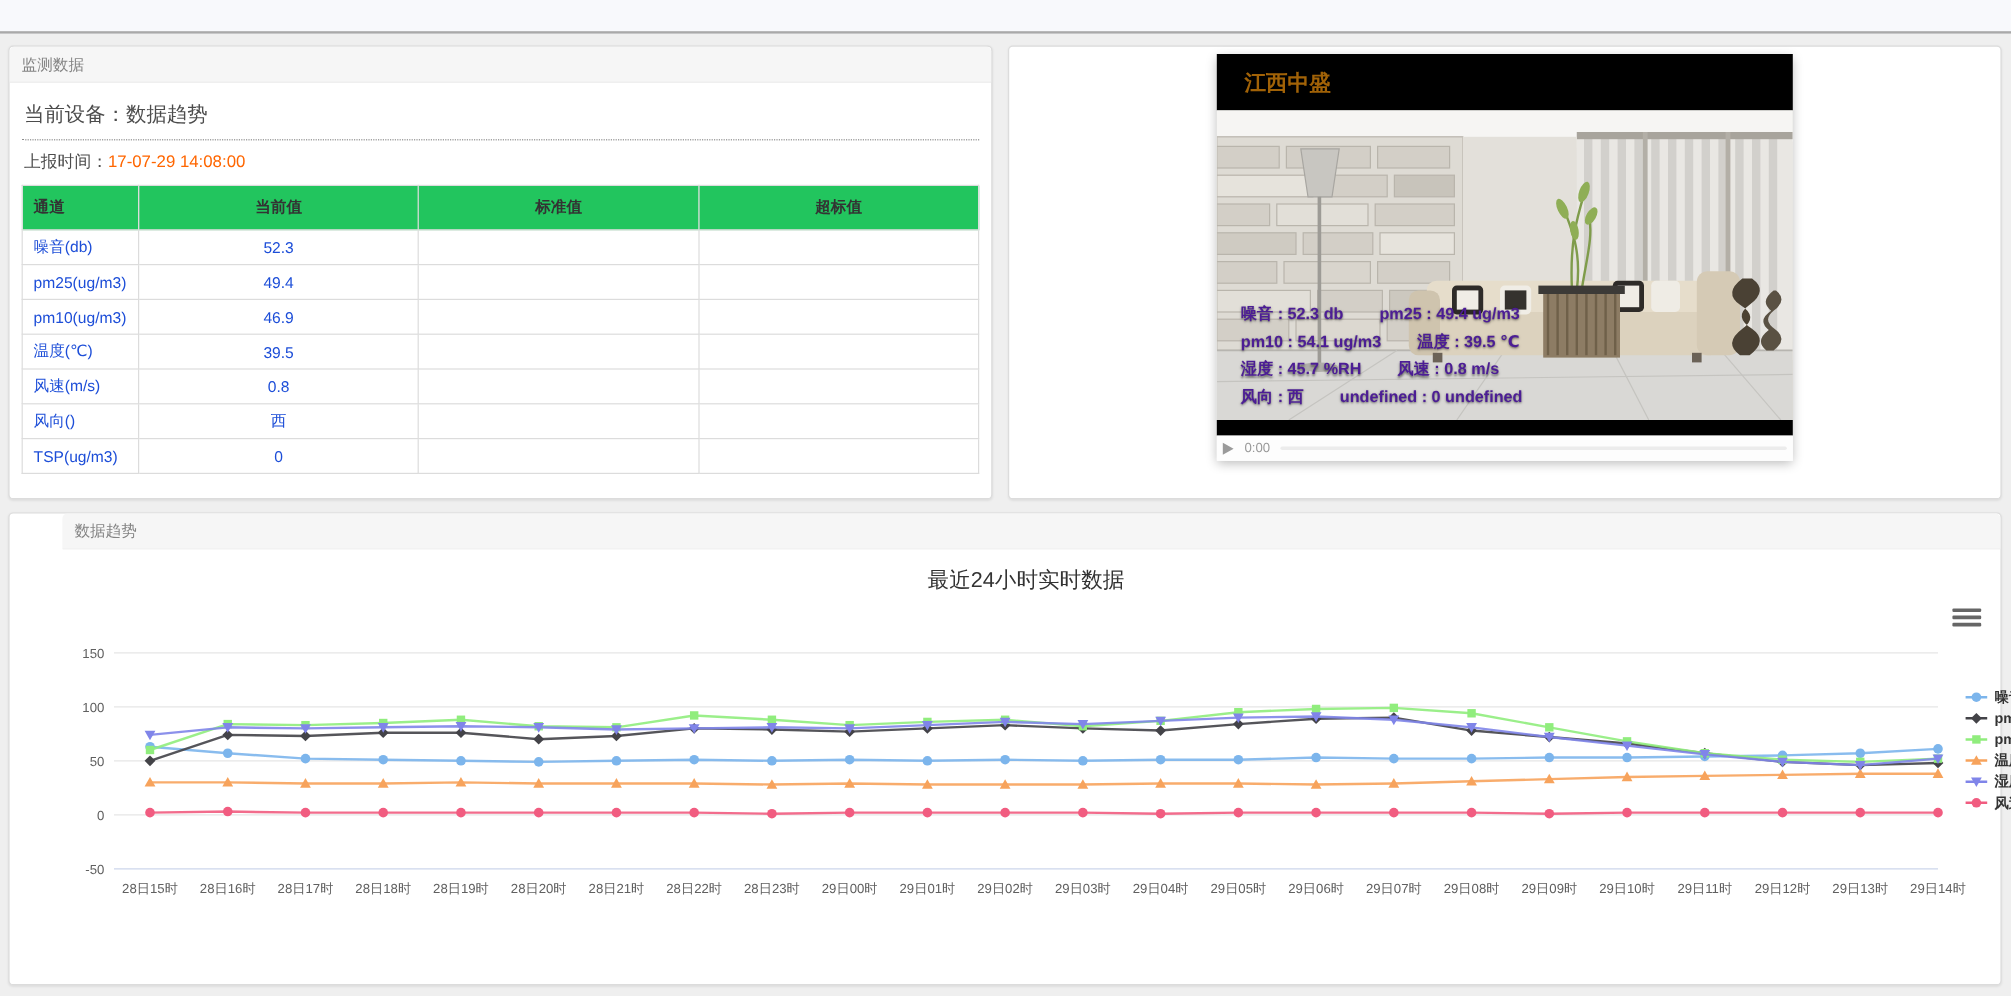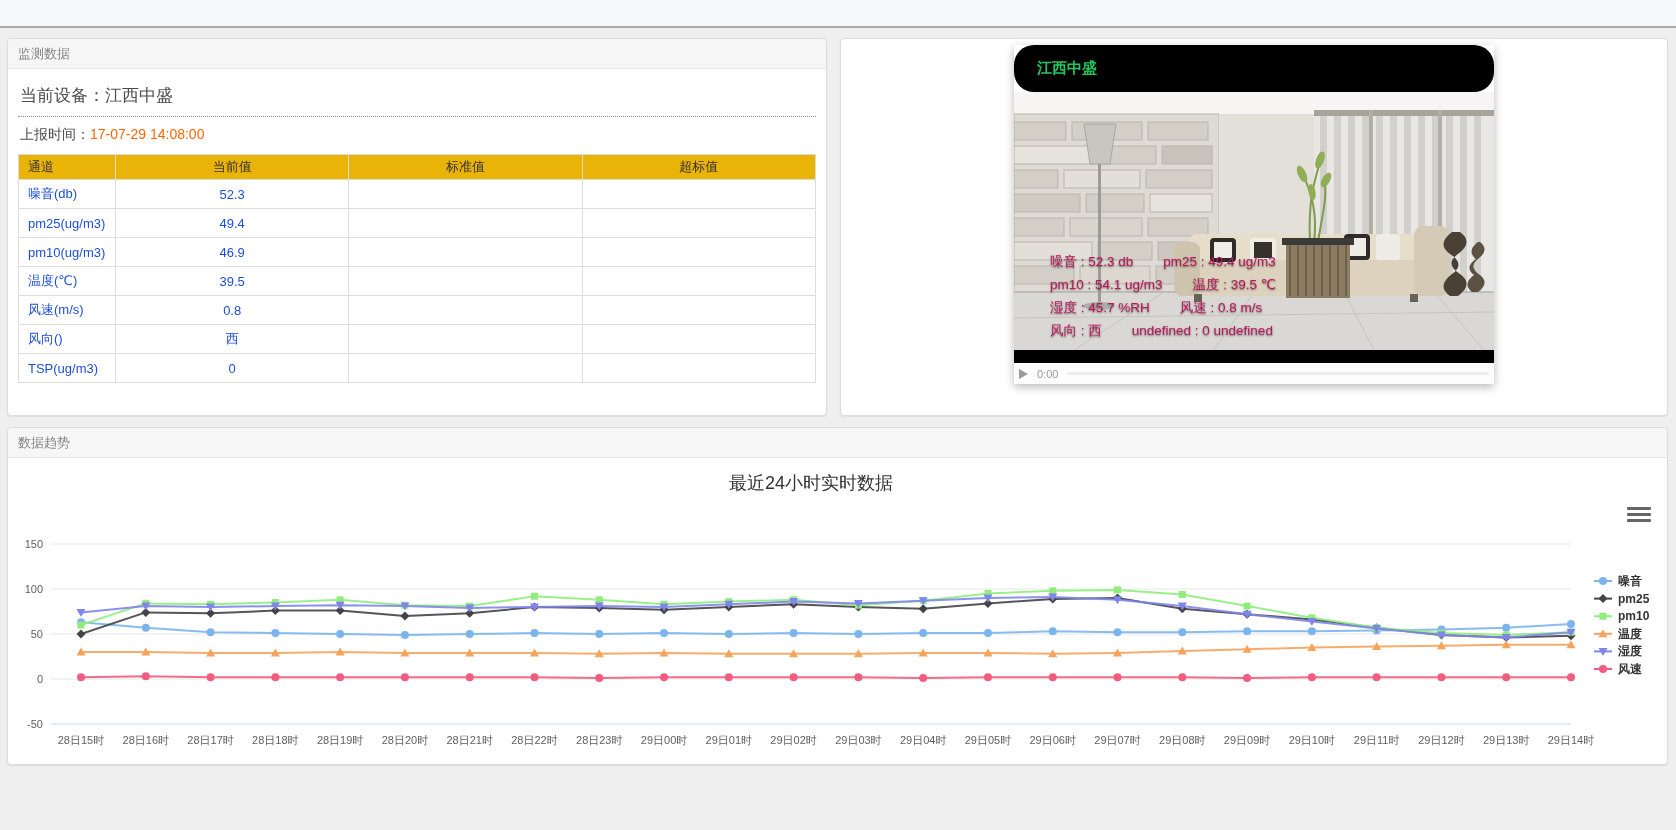--- a/index.html
+++ b/index.html
@@ -7,43 +7,43 @@
     font-family:"Liberation Sans","DejaVu Sans",sans-serif; background:#efefef; }
   .top-strip { position:absolute; left:0; top:0; width:1676px; height:28px;
     background:#f8f9fc; border-bottom:2px solid #a9a9a9; }
   .panel { position:absolute; background:#fff; border:1px solid #dcdcdc;
     border-radius:4px; box-shadow:0 1px 2px rgba(0,0,0,.07); }
   .panel-header { height:30px; line-height:30px; padding:0 10px; font-size:13px;
     color:#848484; background:#f6f6f6; border-bottom:1px solid #e7e7e7;
     border-radius:4px 4px 0 0; }
   .panel-monitor { left:7px; top:38px; width:820px; height:378px; }
   .panel-video   { left:840px; top:38px; width:828px; height:378px; }
-  .panel-trend   { left:7px; top:427px; width:1661px; height:338px; }
+  .panel-trend   { left:7px; top:427px; width:1661px; height:394px;padding-left:44px; }
 
   
   .monitor-body { padding:8px 10px; }
   .device-line { font-size:17px; color:#4c4c4c; padding:7px 2px 9px 2px;
     border-bottom:1px dotted #8c8c8c; }
   .time-line { font-size:14px; color:#4c4c4c; padding:9px 2px 10px 2px; }
   .time-line .time-value { color:#ff6600; }
   table.monitor { width:100%; border-collapse:collapse; table-layout:fixed; }
   table.monitor th, table.monitor td { border:1px solid #dcdcdc; font-size:13px; }
-  table.monitor th { height:25px; background:#eab308; color:#333; font-weight:normal; text-align:center; }
+  table.monitor th { height:37px; background:#22c55e; color:#333; font-weight:bold; text-align:center; }
   table.monitor td { height:29px; color:#1d4ed8; text-align:center; background:#fff; }
   table.monitor th:first-child, table.monitor td:first-child { width:97px; text-align:left; padding-left:9px; }
 
   
   .video-player { width:480px; margin:6px auto 0 auto; background:#fff;
     box-shadow:0 3px 9px rgba(0,0,0,.28); }
-  .video-titlebar { height:47px; background:#000; color:#22c55e; font-size:15px;
-    font-weight:bold; display:flex; align-items:center; padding-left:23px;border-radius:20px; }
+  .video-titlebar { height:47px; background:#000; color:#a16207; font-size:18px;
+    font-weight:bold; display:flex; align-items:center; padding-left:23px; }
   .video-image { position:relative; height:258px; overflow:hidden; background:#dddcd8; }
   .video-image svg { display:block; }
-  .video-overlay { position:absolute; left:20px; bottom:8px; color:#be185d;
-    font-size:13.5px; font-weight:normal; text-shadow:0 1px 2px rgba(0,0,0,.55);margin-left:16px; }
+  .video-overlay { position:absolute; left:20px; bottom:8px; color:#4c1d95;
+    font-size:13.5px; font-weight:bold; text-shadow:0 1px 2px rgba(0,0,0,.55); }
   .video-overlay .ov-line { line-height:23px; }
   .video-overlay .ov-line span:first-child { margin-right:30px; }
   .video-bottombar { height:13px; background:#000; }
   .video-controls { height:21px; display:flex; align-items:center; gap:9px;
     padding:0 5px; background:#fdfdfd; }
   .play-btn { width:0; height:0; border-left:9px solid #9a9a9a;
     border-top:5.5px solid transparent; border-bottom:5.5px solid transparent; cursor:pointer; }
   .video-time { font-size:11px; color:#9a9a9a; }
   .video-track { flex:1; height:3px; background:#ececec; border-radius:2px; cursor:pointer; }
 
@@ -55,21 +55,21 @@
   .export-btn i { display:block; height:3px; background:#666; border-radius:1px; }
 </style>
 </head>
 <body>
 
 <div class="top-strip"></div>
 
 <div class="panel panel-monitor">
   <div class="panel-header">监测数据</div>
   <div class="monitor-body">
-    <div class="device-line">当前设备：江西中盛</div>
+    <div class="device-line">当前设备：数据趋势</div>
     <div class="time-line">
       <span>上报时间：</span><span class="time-value">17-07-29 14:08:00</span>
     </div>
     <table class="monitor">
       <thead>
         <tr>
           <th>通道</th>
           <th>当前值</th>
           <th>标准值</th>
           <th>超标值</th>

